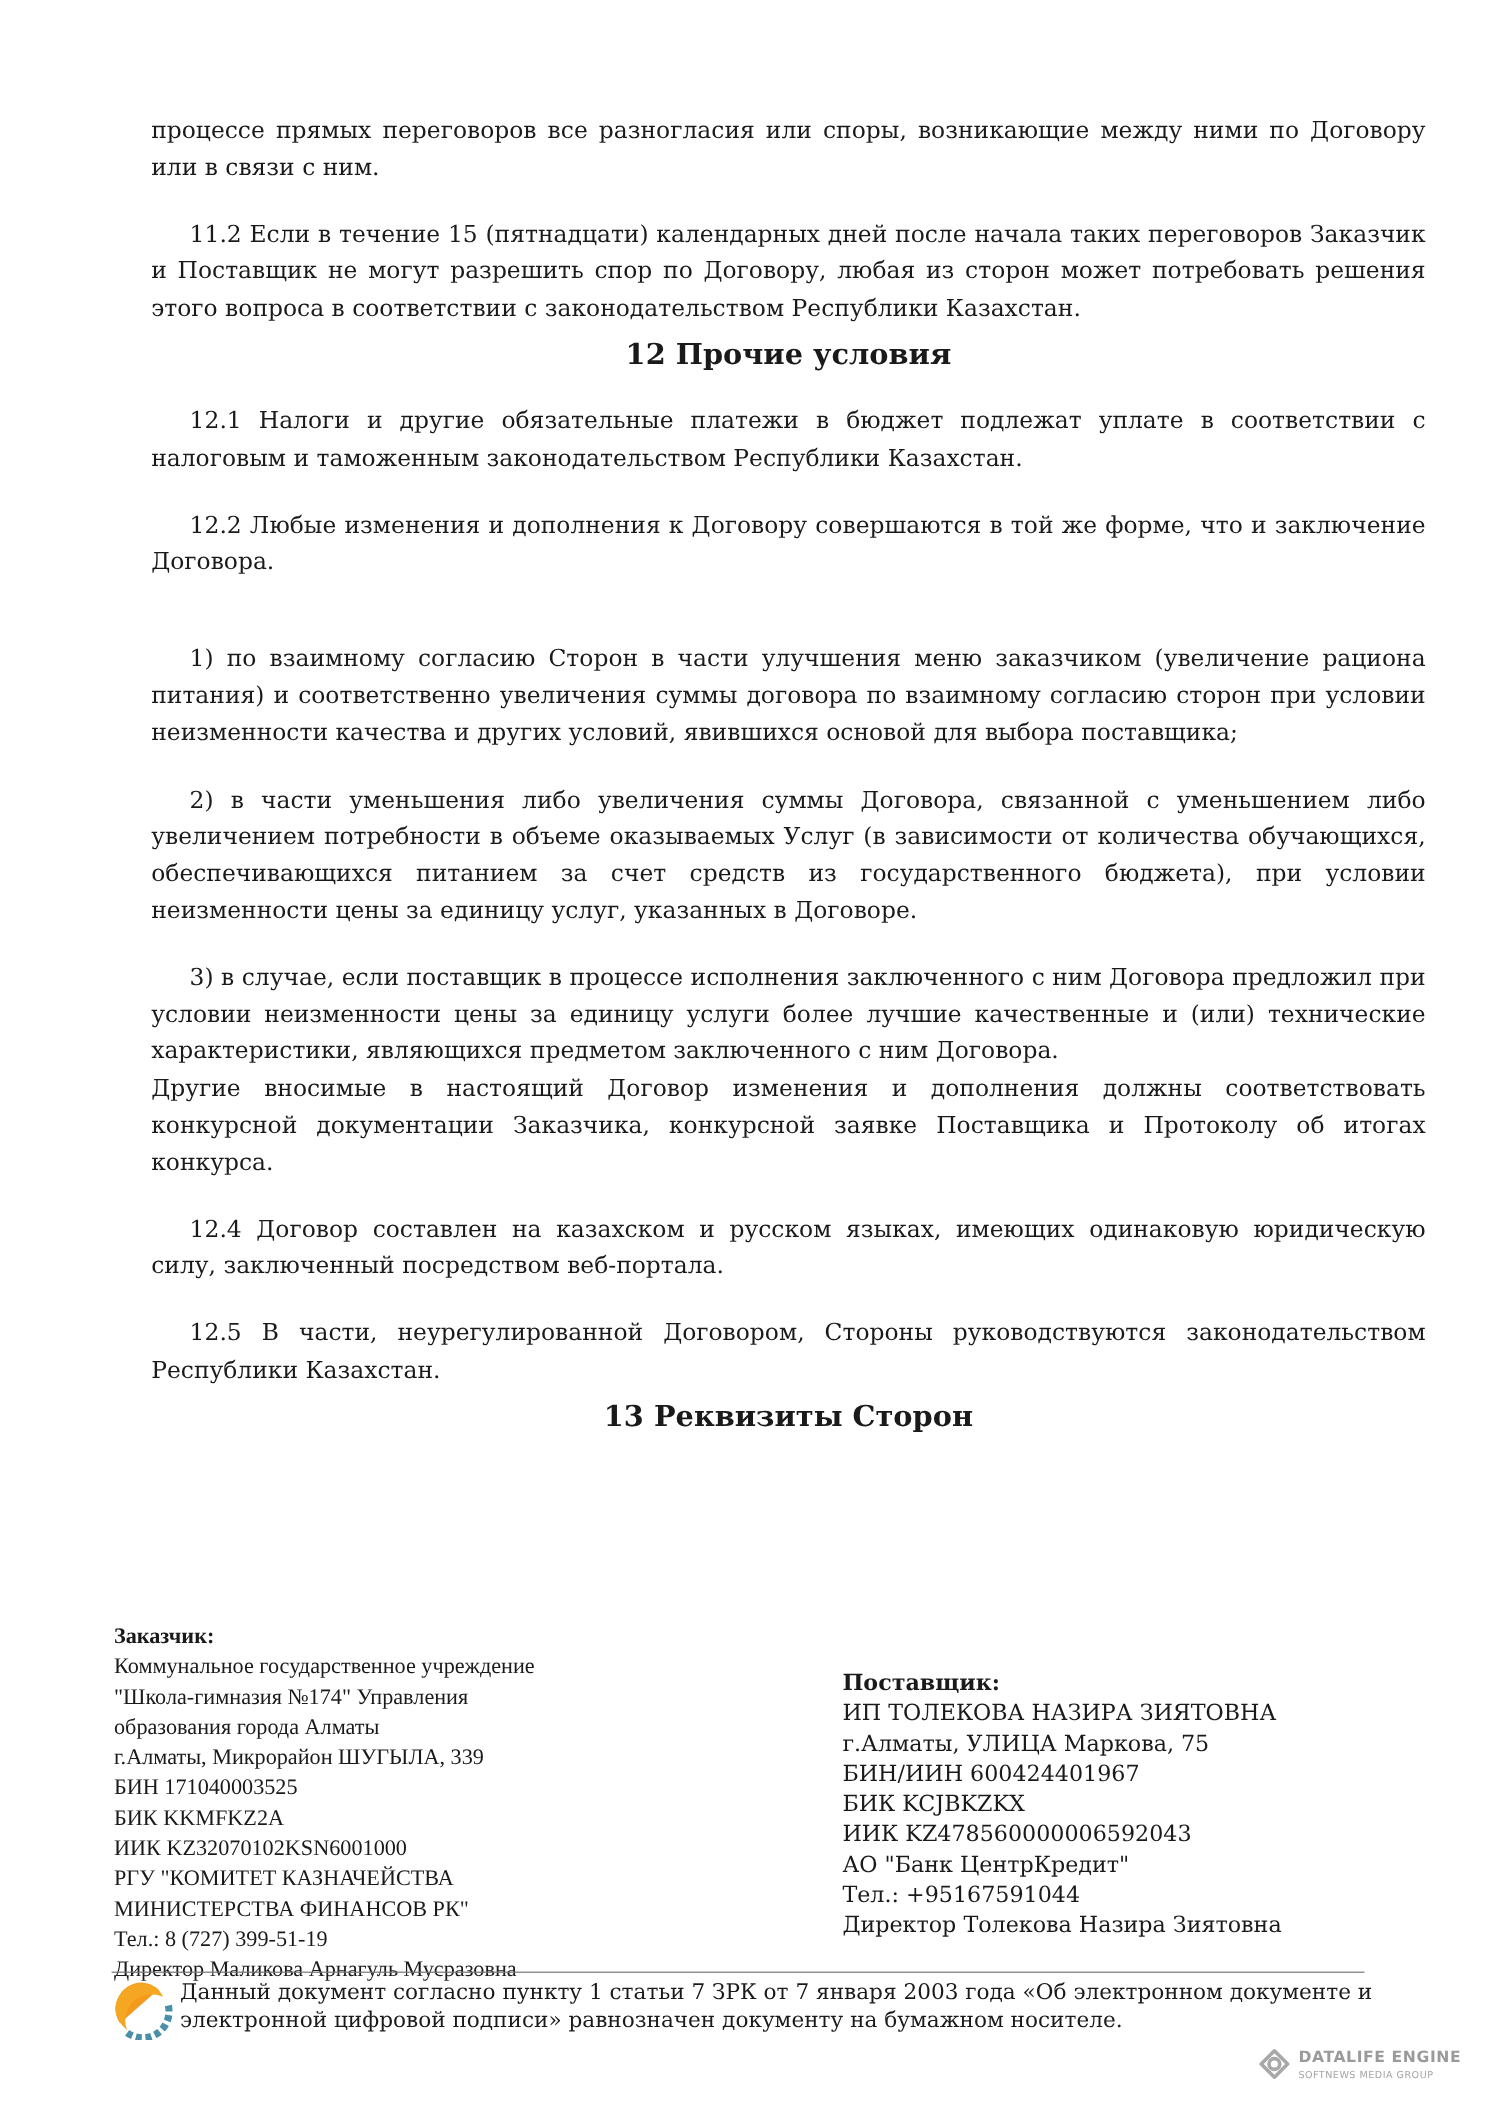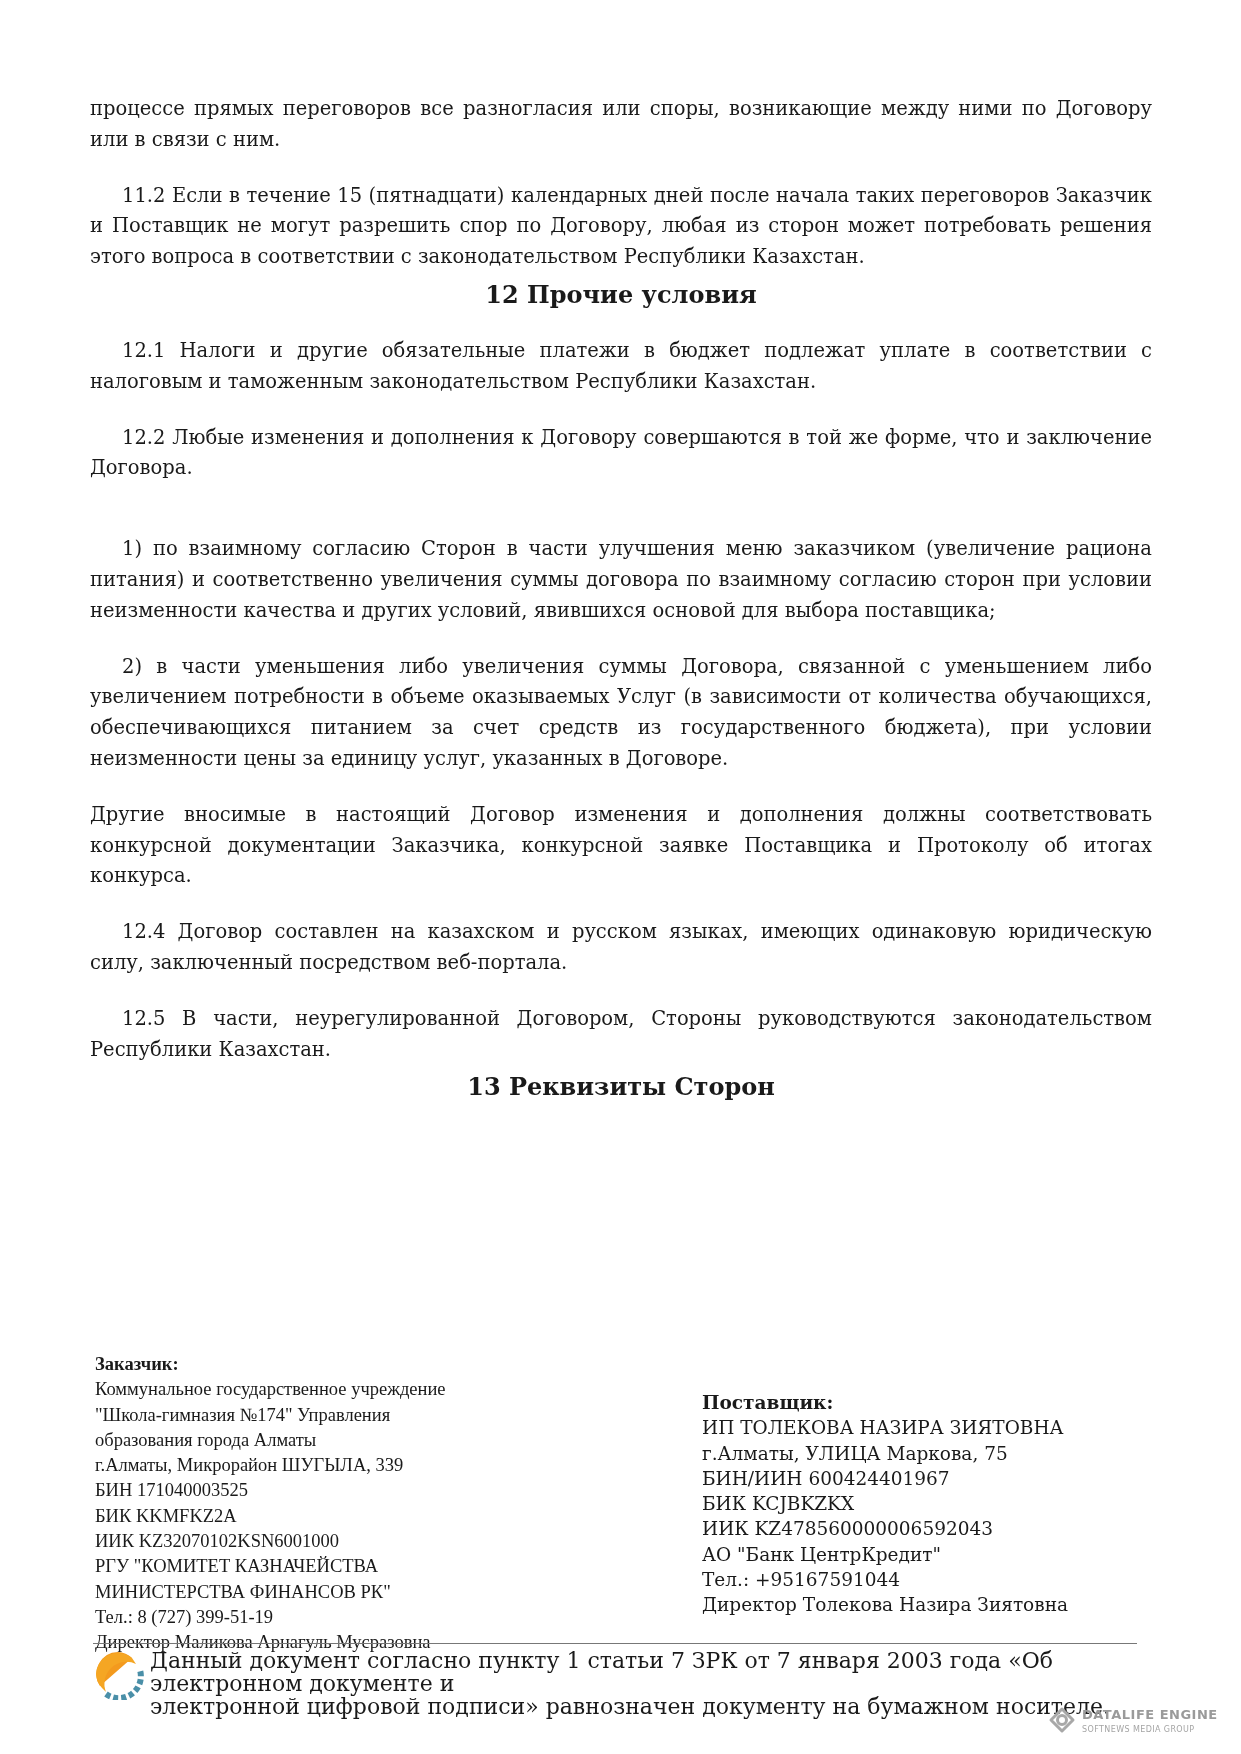--- a/index.html
+++ b/index.html
@@ -24,56 +24,57 @@
   }
   .req .title { font-weight: bold; }
   .req div { margin: 0; }
   .footer-line {
     position: absolute; left: 93px; top: 1643px; width: 1044px; height: 0;
     border-top: 1.5px solid #777;
   }
   .footer-logo { position: absolute; left: 92px; top: 1648px; width: 52px; height: 52px; }
   .footer-note {
     position: absolute; left: 150px; top: 1649px; width: 1000px;
-    font-family: "DejaVu Serif", serif; font-size: 22px; line-height: 23px;
+    font-family: "DejaVu Serif", serif; font-size: 18px; line-height: 23px;
   }
   .watermark { position: absolute; left: 1046px; top: 1704px; width: 180px; height: 40px; }
   .wm-icon { position: absolute; left: 2px; top: 2px; }
   .wm-title {
     position: absolute; left: 36px; top: 3px;
     font-family: "DejaVu Sans", sans-serif; font-weight: bold;
     font-size: 13px; color: #9a9a9a; letter-spacing: 0.5px; white-space: nowrap;
   }
   .wm-sub {
     position: absolute; left: 36px; top: 21px;
     font-family: "DejaVu Sans", sans-serif; font-size: 8px; color: #a5a5a5;
     letter-spacing: 0.4px; white-space: nowrap;
   }
 </style>
 </head>
 <body>
 
 <div class="page">
 
-  <div class="body-text" style="top: 94px;">
+  <div class="body-text" style="top: 94px; margin-left: 36px;">
     <p class="para">процессе прямых переговоров все разногласия или споры, возникающие между ними по Договору или в связи с ним.</p>
     <div class="gap"></div>
     <p class="para indent">11.2 Если в течение 15 (пятнадцати) календарных дней после начала таких переговоров Заказчик и Поставщик не могут разрешить спор по Договору, любая из сторон может потребовать решения этого вопроса в соответствии с законодательством Республики Казахстан.</p>
     <div style="height:7px"></div>
     <p class="heading">12 Прочие условия</p>
     <div style="height:26px"></div>
     <p class="para indent">12.1 Налоги и другие обязательные платежи в бюджет подлежат уплате в соответствии с налоговым и таможенным законодательством Республики Казахстан.</p>
     <div class="gap"></div>
     <p class="para indent">12.2 Любые изменения и дополнения к Договору совершаются в той же форме, что и заключение Договора.</p>
     <div class="gap"></div>
     <div class="gap"></div>
     <p class="para indent">1) по взаимному согласию Сторон в части улучшения меню заказчиком (увеличение рациона питания) и соответственно увеличения суммы договора по взаимному согласию сторон при условии неизменности качества и других условий, явившихся основой для выбора поставщика;</p>
     <div class="gap"></div>
     <p class="para indent">2) в части уменьшения либо увеличения суммы Договора, связанной с уменьшением либо увеличением потребности в объеме оказываемых Услуг (в зависимости от количества обучающихся, обеспечивающихся питанием за счет средств из государственного бюджета), при условии неизменности цены за единицу услуг, указанных в Договоре.</p>
     <div class="gap"></div>
+    <p class="para indent">3) в случае, если поставщик в процессе исполнения заключенного с ним Договора предложил при условии неизменности цены за единицу услуги более лучшие качественные и (или) технические характеристики, являющихся предметом заключенного с ним Договора.</p>
     <p class="para">Другие вносимые в настоящий Договор изменения и дополнения должны соответствовать конкурсной документации Заказчика, конкурсной заявке Поставщика и Протоколу об итогах конкурса.</p>
     <div class="gap"></div>
     <p class="para indent">12.4 Договор составлен на казахском и русском языках, имеющих одинаковую юридическую силу, заключенный посредством веб-портала.</p>
     <div class="gap"></div>
     <p class="para indent">12.5 В части, неурегулированной Договором, Стороны руководствуются законодательством Республики Казахстан.</p>
     <div style="height:7px"></div>
     <p class="heading">13 Реквизиты Сторон</p>
   </div>
 
   <div class="req" style="left: 95px; top: 1352px; font-family: Liberation Serif, serif;">

